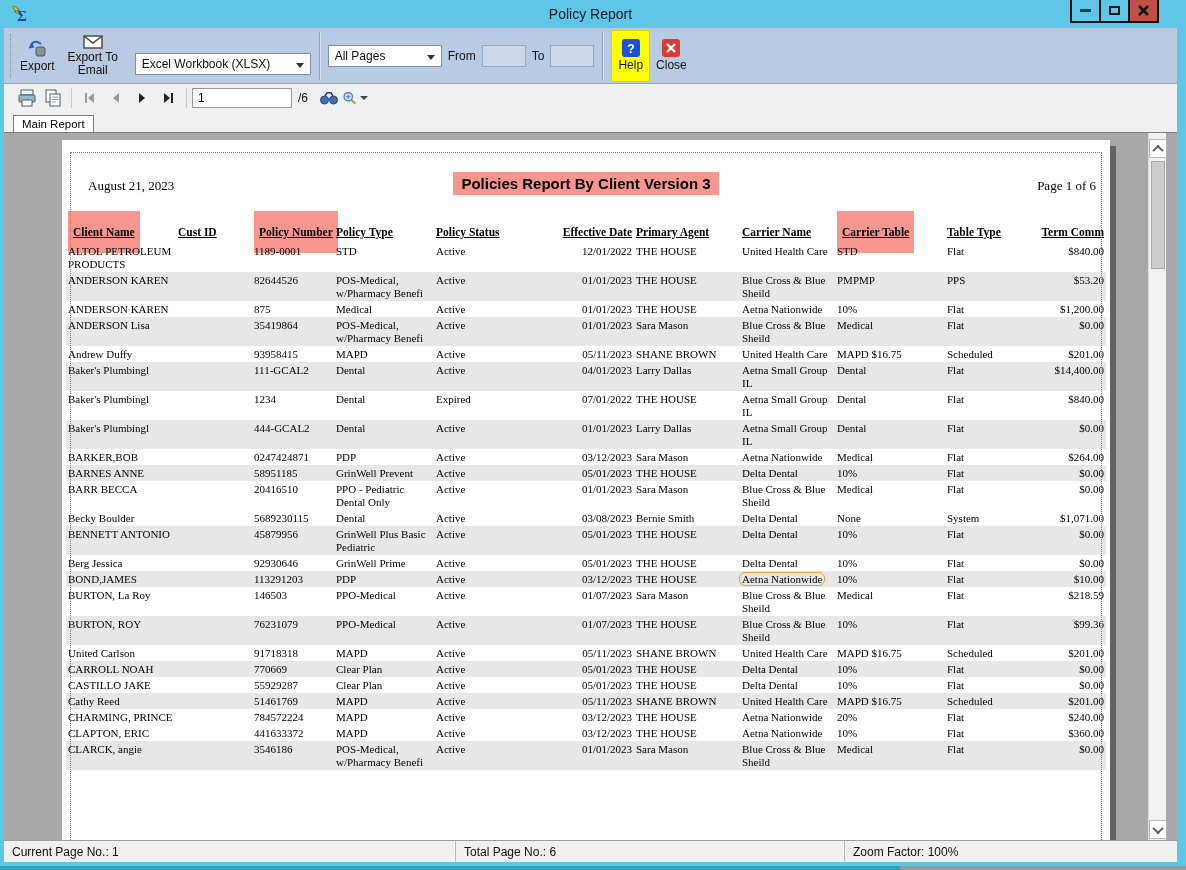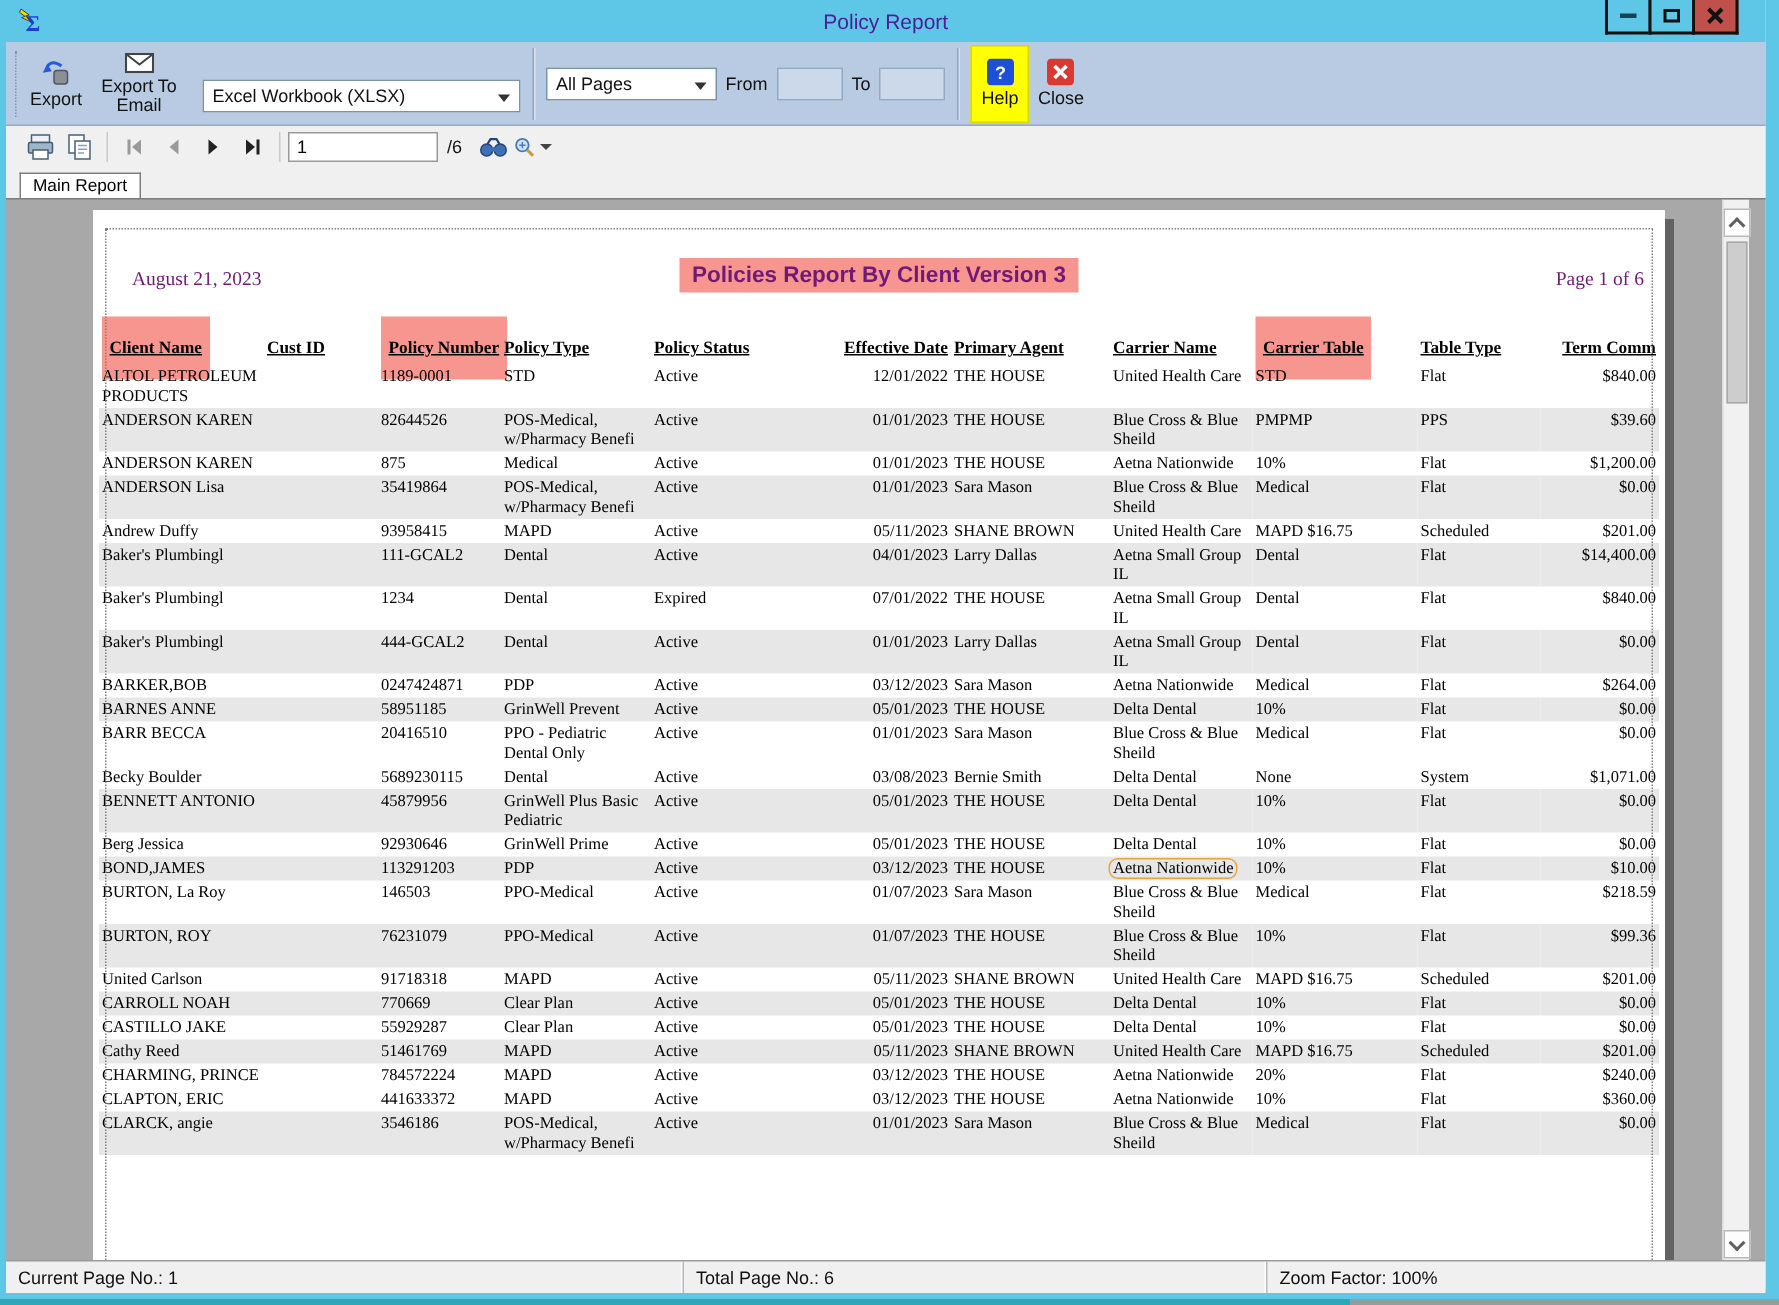--- a/index.html
+++ b/index.html
@@ -12,41 +12,41 @@
 
   .window { position:absolute; left:0; top:0; width:1186px; height:866px;
             border-left:4px solid var(--titlebar,#5ec7e8);
             border-right:9px solid var(--titlebar,#5ec7e8);
             border-bottom:6px solid var(--titlebar,#5ec7e8);
             background:#f0f0f0; }
 
   
   .titlebar { position:relative; height:28px; background:var(--titlebar,#5ec7e8); display:flex; align-items:center; }
   .app-icon { margin-left:6px; width:20px; height:20px; }
-  .title-text { position:absolute; left:0; right:0; text-align:center; font-size:14px; color:#4c1d95; }
+  .title-text { position:absolute; left:0; right:0; text-align:center; font-size:14px; color:#0f172a; }
   .winbtns { position:absolute; right:18px; top:0; display:flex; }
   .wbtn { width:31px; height:23px; border:2px solid #111; border-top:none; margin-left:-2px;
           display:flex; align-items:center; justify-content:center; background:var(--titlebar,#5ec7e8); cursor:default; }
   .wbtn.close { background:var(--close-button,#c0504a); }
   .glyph-min { width:11px; height:3px; background:#15444f; }
   .glyph-max { width:11px; height:9px; border:2px solid #111; }
 
   
   .toolbar1 { height:56px; background:var(--toolbar,#b9cbe2); border-bottom:1px solid #93a9c4;
               display:flex; align-items:center; font-size:12px; color:#111; }
   .grip { height:44px; border-left:1px dotted #7d96b5; margin:0 3px 0 6px; }
   .tbtn { display:flex; flex-direction:column; align-items:center; justify-content:center;
           height:52px; padding:2px 6px; text-align:center; line-height:13px; cursor:default; }
   .tbtn svg { margin-bottom:2px; }
   .tbtn.help { background:var(--help-button-bg,#ffff00); border:1px solid #d6d600; }
   .combo { height:22px; background:#fff; border:1px solid #7a93ad; display:flex; align-items:center;
            padding-left:6px; position:relative; font-size:12px; }
   .combo .arrow { position:absolute; right:6px; top:9px; width:0; height:0;
                   border-left:4px solid transparent; border-right:4px solid transparent; border-top:5px solid #333; }
-  .combo.fmt { width:212px; margin-left:10px;margin-top:16px; }
+  .combo.fmt { width:176px; margin-left:10px;margin-top:16px; }
   .combo.pages { width:114px; }
   .tb-sep { width:1px; height:48px; background:#8fa6c3; margin:0 8px; box-shadow:1px 0 0 #d7e2ef; }
   .lbl { margin:0 6px; }
   .range-input { width:44px; height:22px; background:#ccd9ea; border:1px solid #93a9c4; }
 
   
   .toolbar2 { height:28px; background:#f0f0f0; display:flex; align-items:center; padding-left:10px; }
   .nbtn { display:flex; align-items:center; justify-content:center; width:26px; height:24px; cursor:default; }
   .t2-sep { width:1px; height:20px; background:#c9c9c9; margin:0 5px; }
   .page-input { width:100px; height:20px; border:1px solid #999; background:#fff; font-size:12px; padding-left:5px; }
@@ -61,21 +61,21 @@
 
   
   .viewport { position:relative; height:708px; background:var(--viewport-bg,#a8a8a8);
               border-top:1px solid #7c7c7c; overflow:hidden; }
   .page { position:absolute; left:58px; top:7px; width:1048px; height:790px; background:#fff;
           box-shadow:6px 6px 0 rgba(40,40,40,0.55); }
   .page::after { content:''; position:absolute; left:8px; right:8px; top:12px; height:1200px;
                  border:1px dotted #808080; pointer-events:none; }
 
   .rpt-head { position:relative; margin:30px 14px 16px; height:30px;
-              font-family:"Liberation Serif", serif; font-size:13px; color:#701a75; }
+              font-family:"Liberation Serif", serif; font-size:13px; color:#000000; }
   .rpt-date { position:absolute; left:12px; top:8px; }
   .rpt-title { position:absolute; left:0; right:0; top:2px; text-align:center; }
   .rpt-title span { display:inline-block; background:var(--highlight-pink,#f79a94);
                     font-family:"Liberation Sans", sans-serif; font-weight:bold; font-size:15px; padding:3px 8px; }
   .rpt-pageinfo { position:absolute; right:0; top:8px; }
 
   table.rpt { margin:26px 4px 0; border-collapse:collapse; table-layout:fixed; width:1040px;
               font-family:"Liberation Serif", serif; font-size:11px; color:#000; }
   table.rpt th { font-size:11.5px; text-align:left; vertical-align:bottom; padding:0 2px 5px; font-weight:bold; white-space:nowrap; }
   table.rpt th .colspan { text-decoration:underline; }
@@ -295,21 +295,21 @@
                 <td>ANDERSON KAREN</td>
                 <td></td>
                 <td>82644526</td>
                 <td>POS-Medical, w/Pharmacy Benefi</td>
                 <td>Active</td>
                 <td class="num">01/01/2023</td>
                 <td>THE HOUSE</td>
                 <td>Blue Cross &amp; Blue Sheild</td>
                 <td>PMPMP</td>
                 <td>PPS</td>
-                <td class="num">$39.60</td>
+                <td class="num">$53.20</td>
               </tr>
               <tr>
                 <td>ANDERSON KAREN</td>
                 <td></td>
                 <td>875</td>
                 <td>Medical</td>
                 <td>Active</td>
                 <td class="num">01/01/2023</td>
                 <td>THE HOUSE</td>
                 <td>Aetna Nationwide</td>

